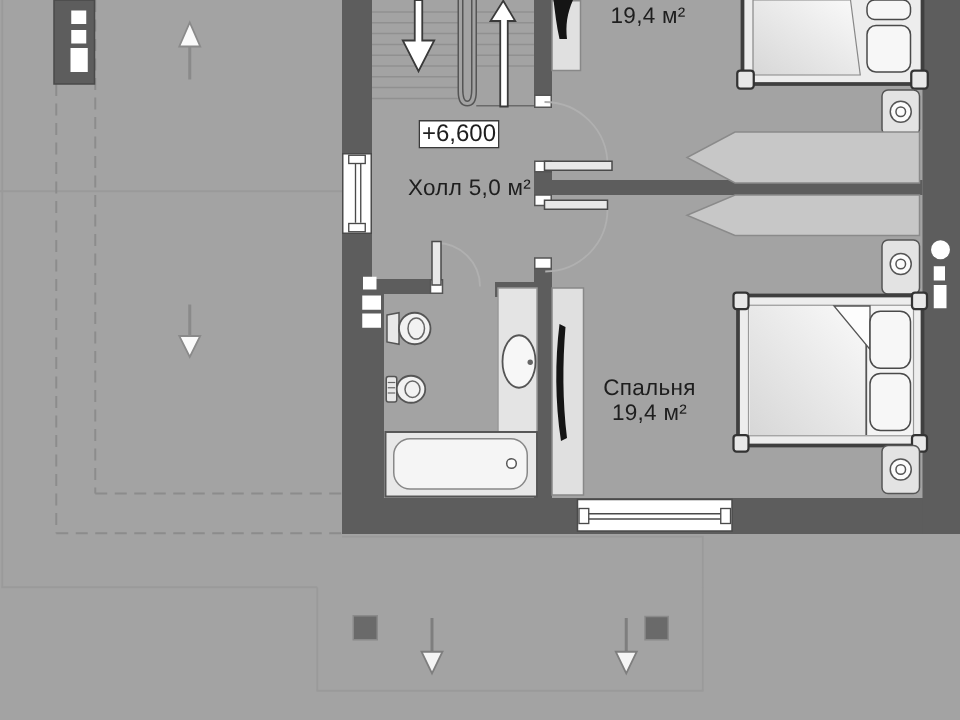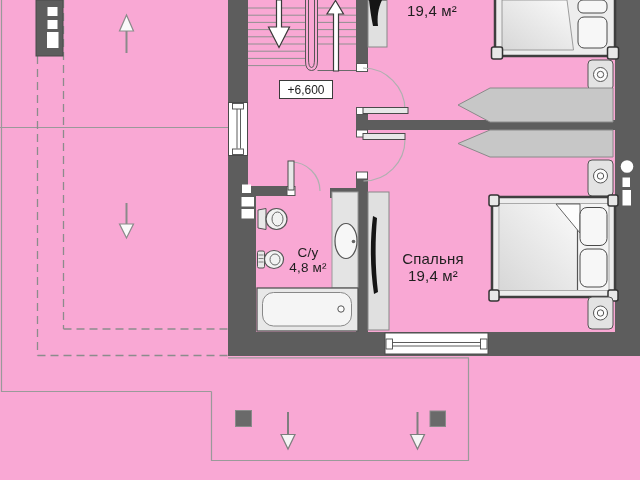--- a/index.html
+++ b/index.html
@@ -1,25 +1,25 @@
 <!DOCTYPE html>
 <html><head>
 <meta charset="utf-8">
 <style>
   html,body{margin:0;padding:0;background:#fff;}
-  .plan{position:relative;width:640px;height:480px;background:#f9a8d4;overflow:hidden;
+  .plan{position:relative;width:640px;height:480px;background:#a3a3a3;overflow:hidden;
         font-family:"Liberation Sans", sans-serif;}
   .plan svg{position:absolute;left:0;top:0;}
   .lbl{position:absolute;color:#1e1e1e;white-space:nowrap;letter-spacing:0.2px;}
   .lbl-15{font-size:15px;}
   .lbl-13{font-size:13.5px;}
   .center{text-align:center;}
   .elev-box{position:absolute;left:279px;top:80px;width:52px;height:17px;
             border:1.4px solid #3a3a3a;background:#fff;display:flex;
-            align-items:center;justify-content:center;font-size:12px;color:#1e1e1e;}
+            align-items:center;justify-content:center;font-size:16px;color:#1e1e1e;}
 </style>
 </head>
 <body>
 
 <div class="plan">
 <svg width="640" height="480" viewBox="0 0 640 480">
   <defs>
     <linearGradient id="blanket" x1="0" y1="1" x2="1" y2="0">
       <stop offset="0" stop-color="#d7d7d7"></stop>
           <stop offset="1" stop-color="#fafafa"></stop>
@@ -233,23 +233,20 @@
     <rect x="622.5" y="190" width="8.5" height="15.5"></rect>
   </g>
 </svg>
 
 <div class="lbl lbl-15" style="left:407px;top:2px;">19,4 м²</div>
 
 <div class="elev-box">
   <span>+6,600</span>
 </div>
 
-
-<div class="lbl lbl-13 center" style="left:280px;top:246px;width:56px;line-height:14.5px;">
-  <div>С/у</div>
-  <div>4,8 м²</div>
-</div>
+<div class="lbl lbl-15" style="left:272px;top:117px;">Холл 5,0 м²</div>
+
 
 <div class="lbl lbl-15 center" style="left:399px;top:250px;width:68px;line-height:17px;">
   <div>Спальня</div>
   <div>19,4 м²</div>
 </div>
 </div>
 
 </body></html>

